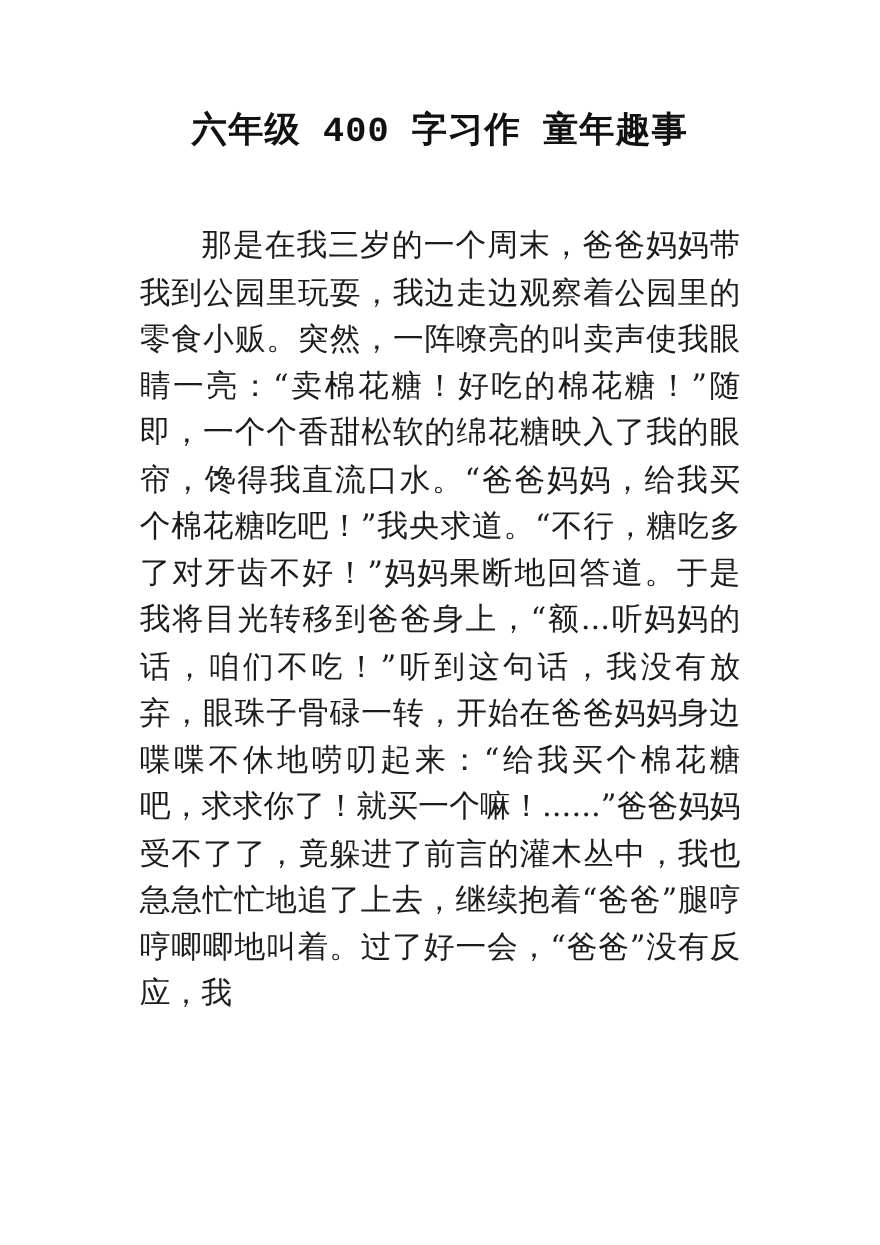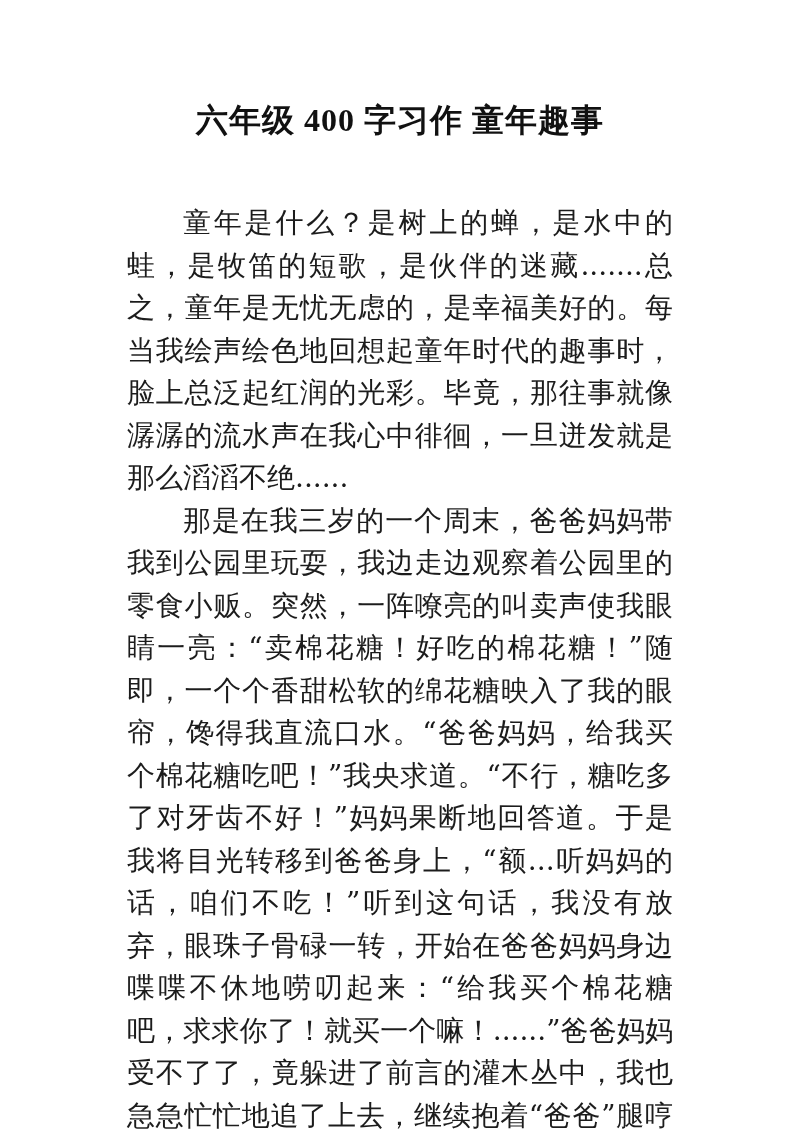--- a/index.html
+++ b/index.html
@@ -13,21 +13,21 @@
     height: 1132px;
     margin: 0 auto;
     background: #ffffff;
     overflow: hidden;
     box-sizing: border-box;
   }
   .doc-title {
     margin: 0;
     padding-top: 100px;
     text-align: center;
-    font-family: Liberation Serif, serif;
+    font-family: Liberation Mono, monospace;
     font-weight: 700;
     font-size: 32px;
     line-height: 40px;
     color: #111111;
     letter-spacing: 1px;
     white-space: pre-wrap;
   }
   .doc-body {
     margin: 62px auto 0 auto;
     width: 546px;
@@ -43,16 +43,15 @@
     text-indent: 2em;
     word-break: break-all;
   }
 </style>
 </head>
 <body>
 
 <div class="page">
   <h1 class="doc-title">六年级 400 字习作 童年趣事</h1>
   <div class="doc-body">
-    <p>童年是什么？是树上的蝉，是水中的蛙，是牧笛的短歌，是伙伴的迷藏.......总之，童年是无忧无虑的，是幸福美好的。每当我绘声绘色地回想起童年时代的趣事时，脸上总泛起红润的光彩。毕竟，那往事就像潺潺的流水声在我心中徘徊，一旦迸发就是那么滔滔不绝......</p>
     <p>那是在我三岁的一个周末，爸爸妈妈带我到公园里玩耍，我边走边观察着公园里的零食小贩。突然，一阵嘹亮的叫卖声使我眼睛一亮：“卖棉花糖！好吃的棉花糖！”随即，一个个香甜松软的绵花糖映入了我的眼帘，馋得我直流口水。“爸爸妈妈，给我买个棉花糖吃吧！”我央求道。“不行，糖吃多了对牙齿不好！”妈妈果断地回答道。于是我将目光转移到爸爸身上，“额...听妈妈的话，咱们不吃！”听到这句话，我没有放弃，眼珠子骨碌一转，开始在爸爸妈妈身边喋喋不休地唠叨起来：“给我买个棉花糖吧，求求你了！就买一个嘛！......”爸爸妈妈受不了了，竟躲进了前言的灌木丛中，我也急急忙忙地追了上去，继续抱着“爸爸”腿哼哼唧唧地叫着。过了好一会，“爸爸”没有反应，我</p>
   </div>
 </div>
 
 </body></html>

